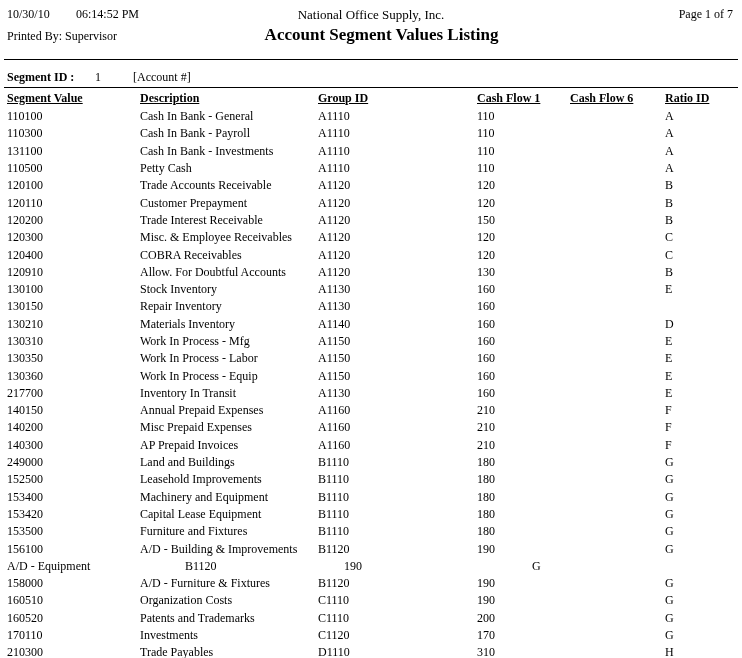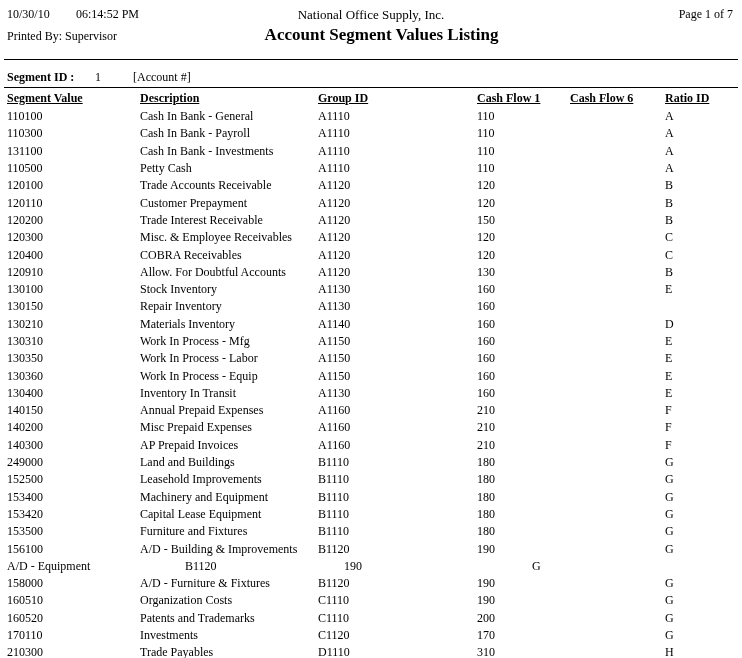--- a/index.html
+++ b/index.html
@@ -207,21 +207,21 @@
         </div>
         <div class="trow">
           <div class="c c1">130360</div>
           <div class="c c2">Work In Process - Equip</div>
           <div class="c c3">A1150</div>
           <div class="c c4">160</div>
           <div class="c c5"></div>
           <div class="c c6">E</div>
         </div>
         <div class="trow">
-          <div class="c c1">130400</div>
+          <div class="c c1">217700</div>
           <div class="c c2">Inventory In Transit</div>
           <div class="c c3">A1130</div>
           <div class="c c4">160</div>
           <div class="c c5"></div>
           <div class="c c6">E</div>
         </div>
         <div class="trow">
           <div class="c c1">140150</div>
           <div class="c c2">Annual Prepaid Expenses</div>
           <div class="c c3">A1160</div>

